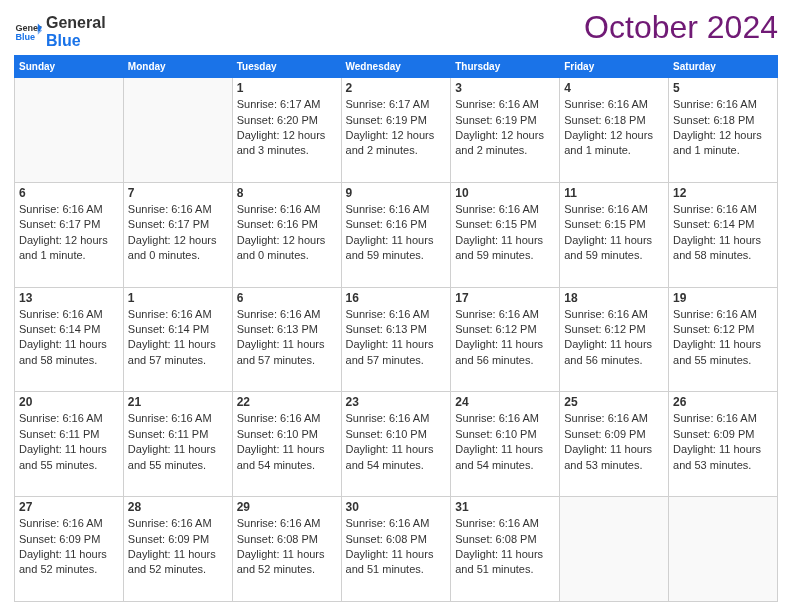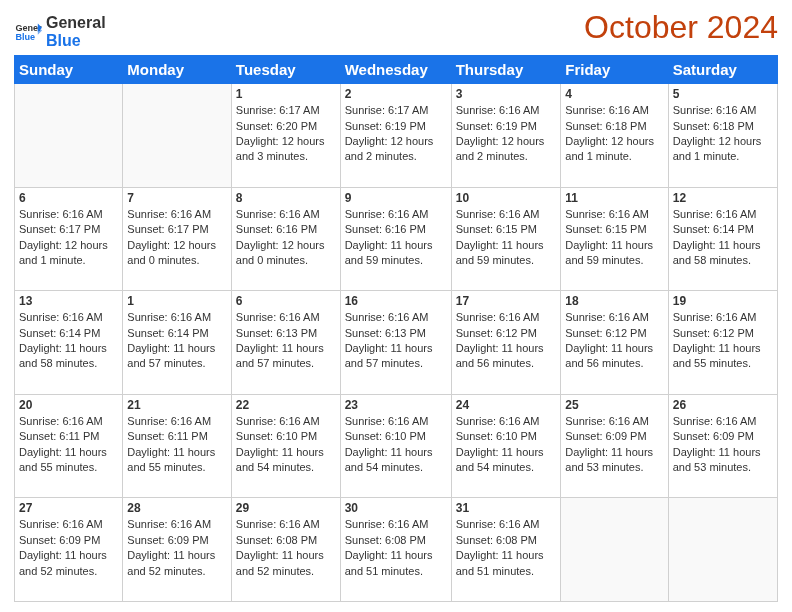--- a/index.html
+++ b/index.html
@@ -32,39 +32,39 @@
     .logo-icon {
       width: 28px;
       height: 28px;
     }
     .title-block {
       text-align: right;
     }
     .main-title {
       font-size: 32px;
       font-weight: normal;
-      color: #c2410c;
+      color: #701a75;
       line-height: 1.1;
     }
     .subtitle {
       font-size: 14px;
       color: #555;
     }
     .calendar {
       width: 100%;
       border-collapse: collapse;
       flex: 1;
       font-size: 10px;
     }
     .calendar th {
       background: #1a73e8;
       color: #fff;
       padding: 5px 4px;
       text-align: left;
-      font-size: 15px;
+      font-size: 10px;
       font-weight: bold;
       border: 1px solid #1a73e8;
     }
     .calendar td {
       border: 1px solid #d0d0d0;
       vertical-align: top;
       padding: 3px 4px;
       width: 113px;
       height: 88px;
     }

